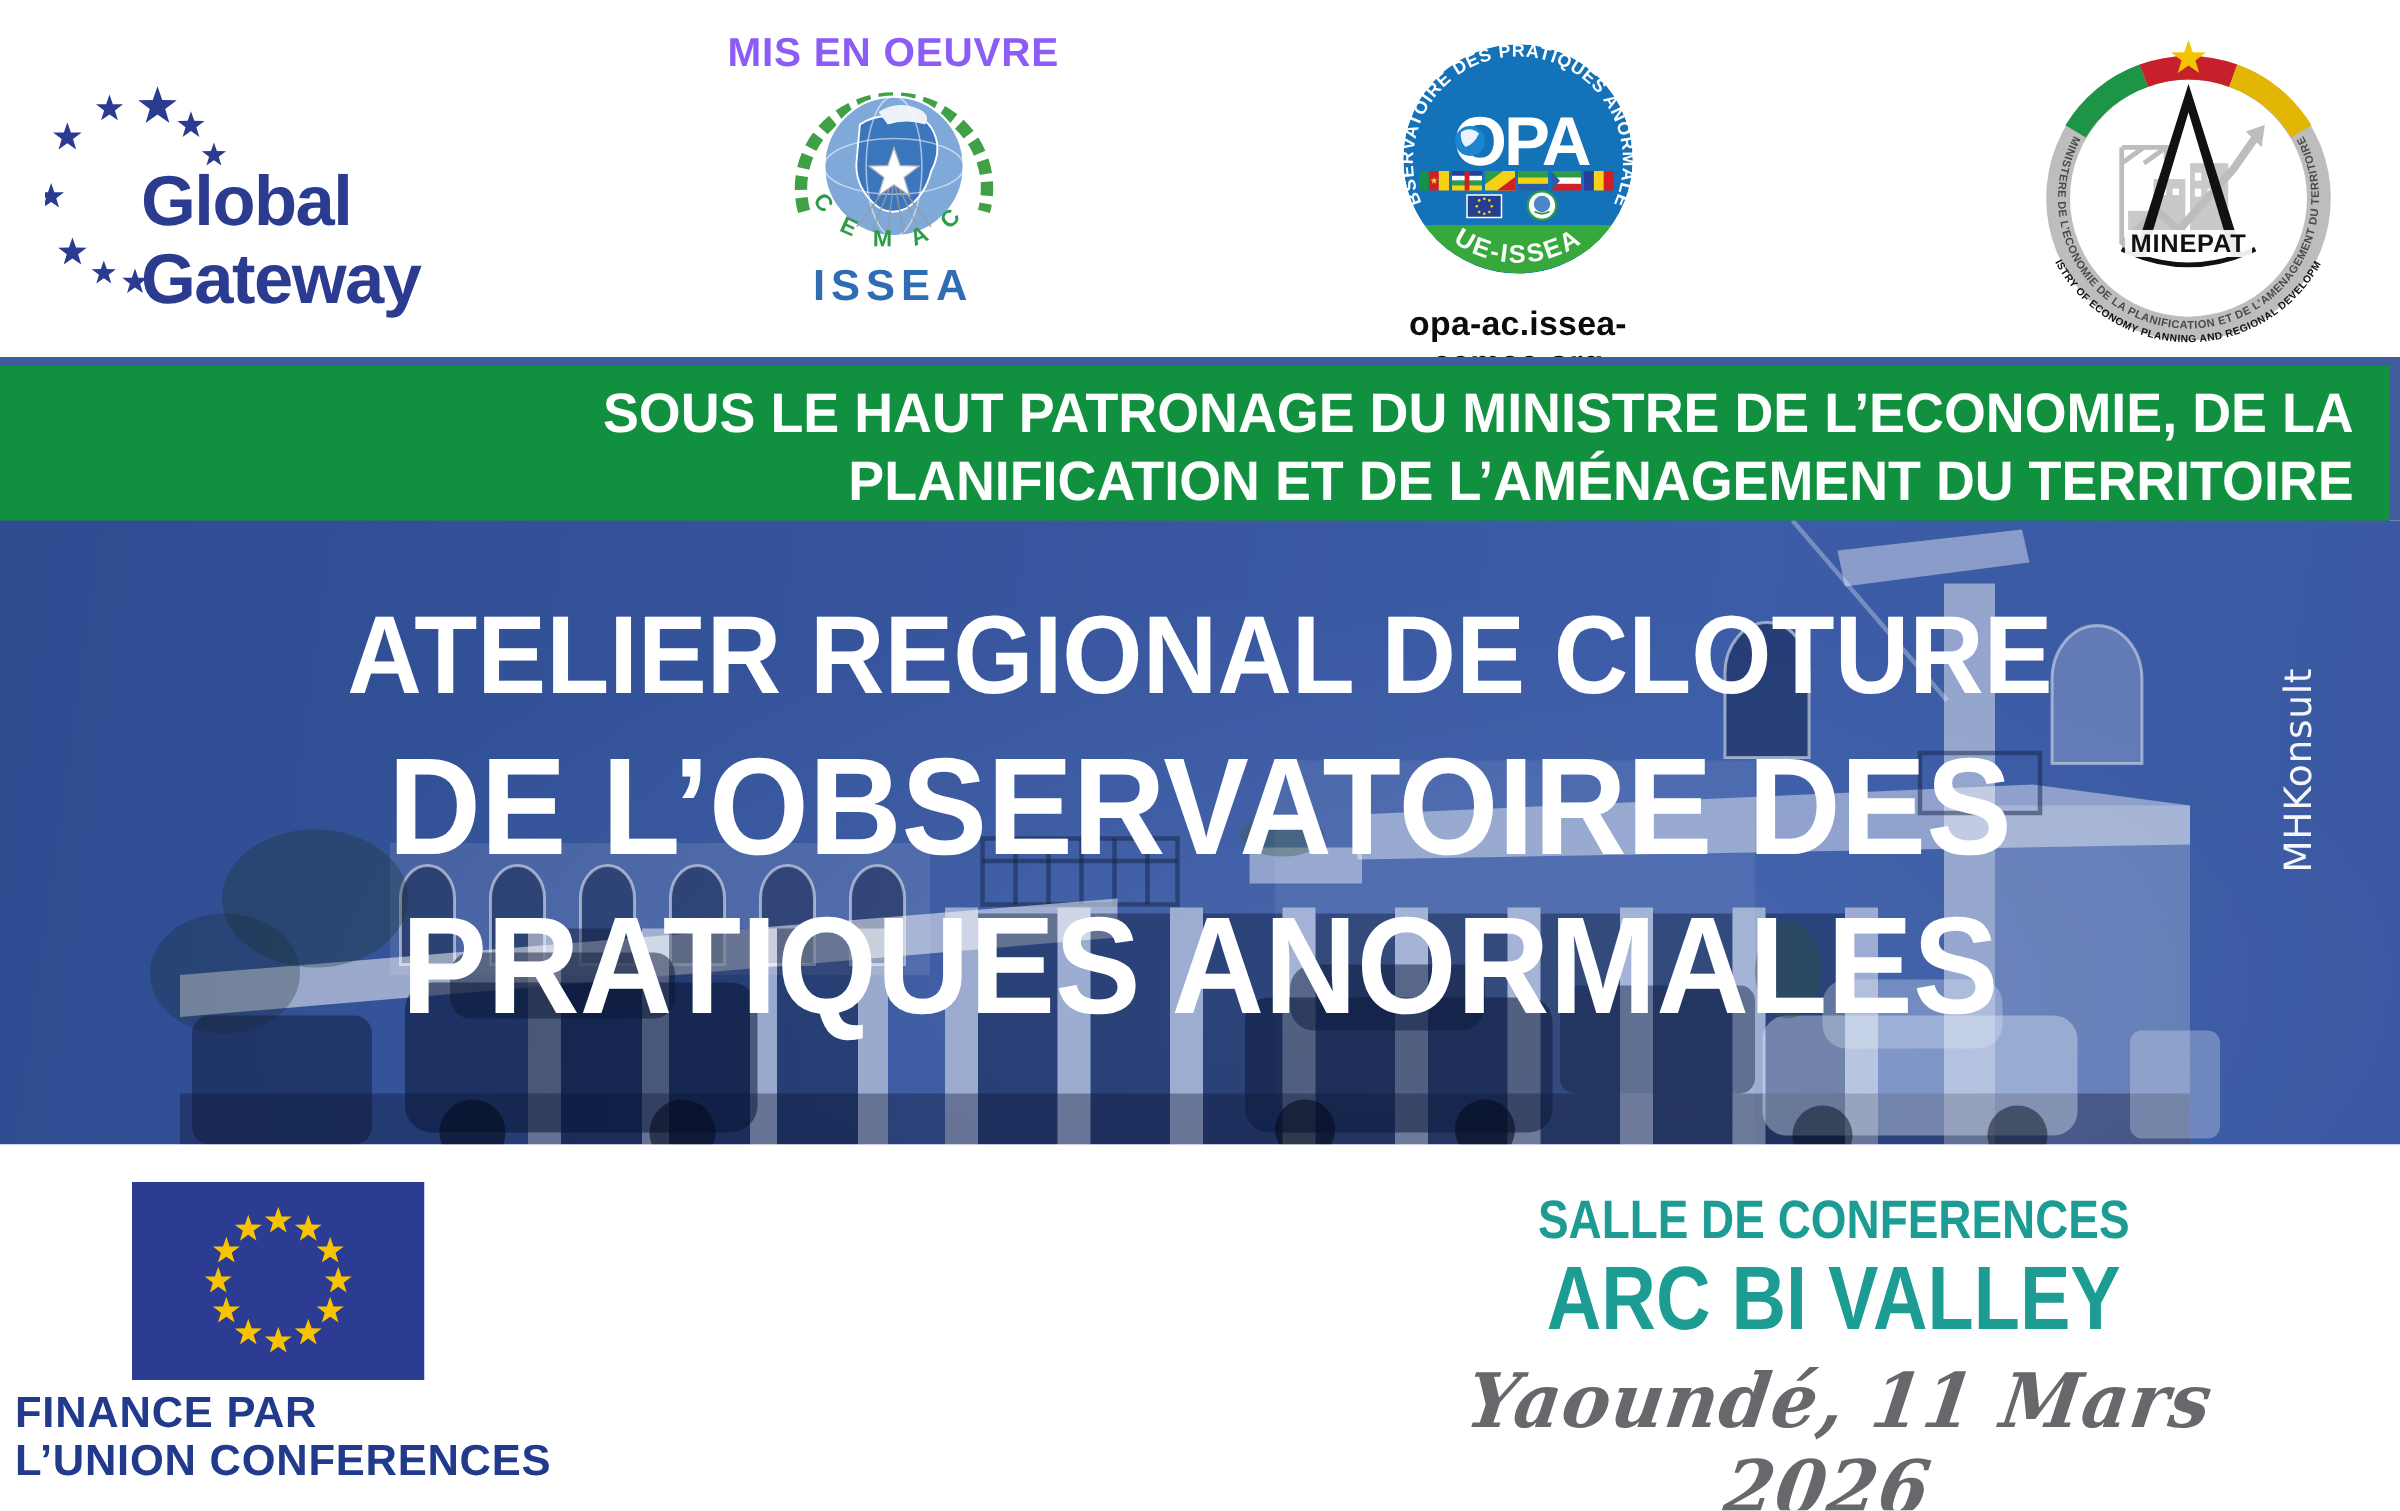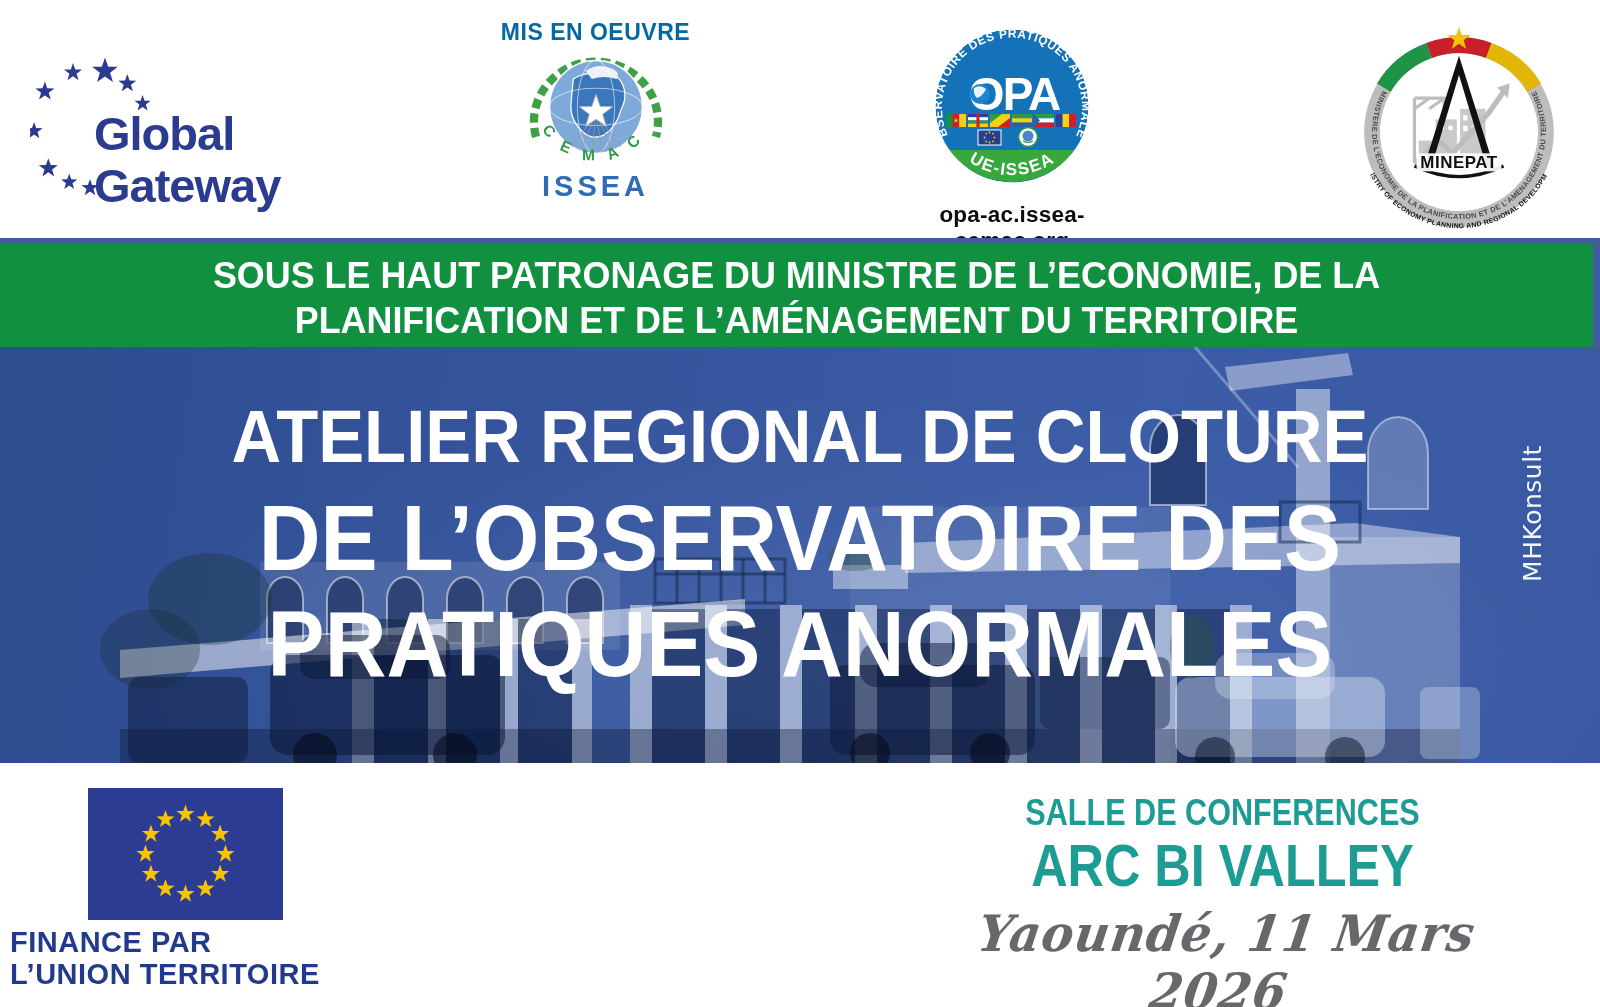--- a/index.html
+++ b/index.html
@@ -2,29 +2,29 @@
 <html><head>
 <meta charset="utf-8">
 <style>
   html,body{margin:0;padding:0;background:#ffffff;}
   .banner{position:relative;width:1600px;height:1007px;background:#ffffff;overflow:hidden;
           font-family:"Liberation Sans",sans-serif;}
   
   .top-band{position:absolute;left:0;top:0;width:1600px;height:238px;background:#ffffff;}
   .gg{position:absolute;left:30px;top:48px;width:285px;height:165px;}
   .issea-block{position:absolute;left:468px;top:20px;width:255px;text-align:center;}
-  .issea-caption{color:#0369a1;font-weight:bold;font-size:23px;line-height:1.12;letter-spacing:.5px;}
+  .issea-caption{color:#8b5cf6;font-weight:bold;font-size:27px;line-height:1.12;letter-spacing:.5px;}
   .issea-name{color:#2F6CB3;font-weight:bold;font-size:29px;letter-spacing:4px;margin-top:-4px;}
   .opa-block{position:absolute;left:893px;top:26px;width:238px;text-align:center;}
   .opa-url{color:#0c0c0c;font-weight:bold;font-size:22.5px;margin-top:4px;letter-spacing:.2px;}
   .minepat-block{position:absolute;left:1353px;top:26px;width:215px;}
   
   .patronage{position:absolute;left:0;top:238px;width:1600px;height:109px;background:#3E5C9E;
              padding:0;box-sizing:border-box;}
-  .patronage-inner{margin:6px 7px 0 0;height:129px;background:#119140;text-align:center;
+  .patronage-inner{margin:6px 7px 0 0;height:129px;background:#119140;text-align:right;
                    color:#fff;font-weight:bold;}
   .patronage-inner .pl{font-size:37px;line-height:45px;transform:scaleX(.97);transform-origin:center;}
   .patronage-inner .pl1{padding-top:9px;}
   
   .hero{position:absolute;left:0;top:347px;width:1600px;height:416px;
         background:radial-gradient(ellipse at 55% 75%, rgba(130,160,210,.18), rgba(0,0,0,0) 60%),
                    linear-gradient(98deg,#2E4C90 0%,#36549C 35%,#3C5CA7 70%,#3A59A2 100%);}
   .hero-photo{position:absolute;left:0;top:0;width:100%;height:100%;}
   .hero-titles{position:absolute;left:0;top:0;width:100%;text-align:center;color:#fff;font-weight:bold;}
   .t1{margin-top:52px;font-size:74px;line-height:76px;transform:scaleX(.93);transform-origin:center;}
@@ -342,21 +342,21 @@
           <use href="#star5" transform="translate(77.5,100.6) scale(0.95)"></use>
           <use href="#star5" transform="translate(62.9,86) scale(0.95)"></use>
           <use href="#star5" transform="translate(57.5,66) scale(0.95)"></use>
           <use href="#star5" transform="translate(62.9,46) scale(0.95)"></use>
           <use href="#star5" transform="translate(77.5,31.4) scale(0.95)"></use>
         </g>
       </svg>
     </div>
     <div class="eu-text">
       <div>FINANCE PAR</div>
-      <div>L’UNION TERRITOIRE</div>
+      <div>L’UNION CONFERENCES</div>
     </div>
 
     <div class="venue">
       <div class="v1">SALLE DE CONFERENCES</div>
       <div class="v2">ARC BI VALLEY</div>
       <div class="v3">Yaoundé, 11 Mars 2026</div>
     </div>
   </footer>
 
 </div>

